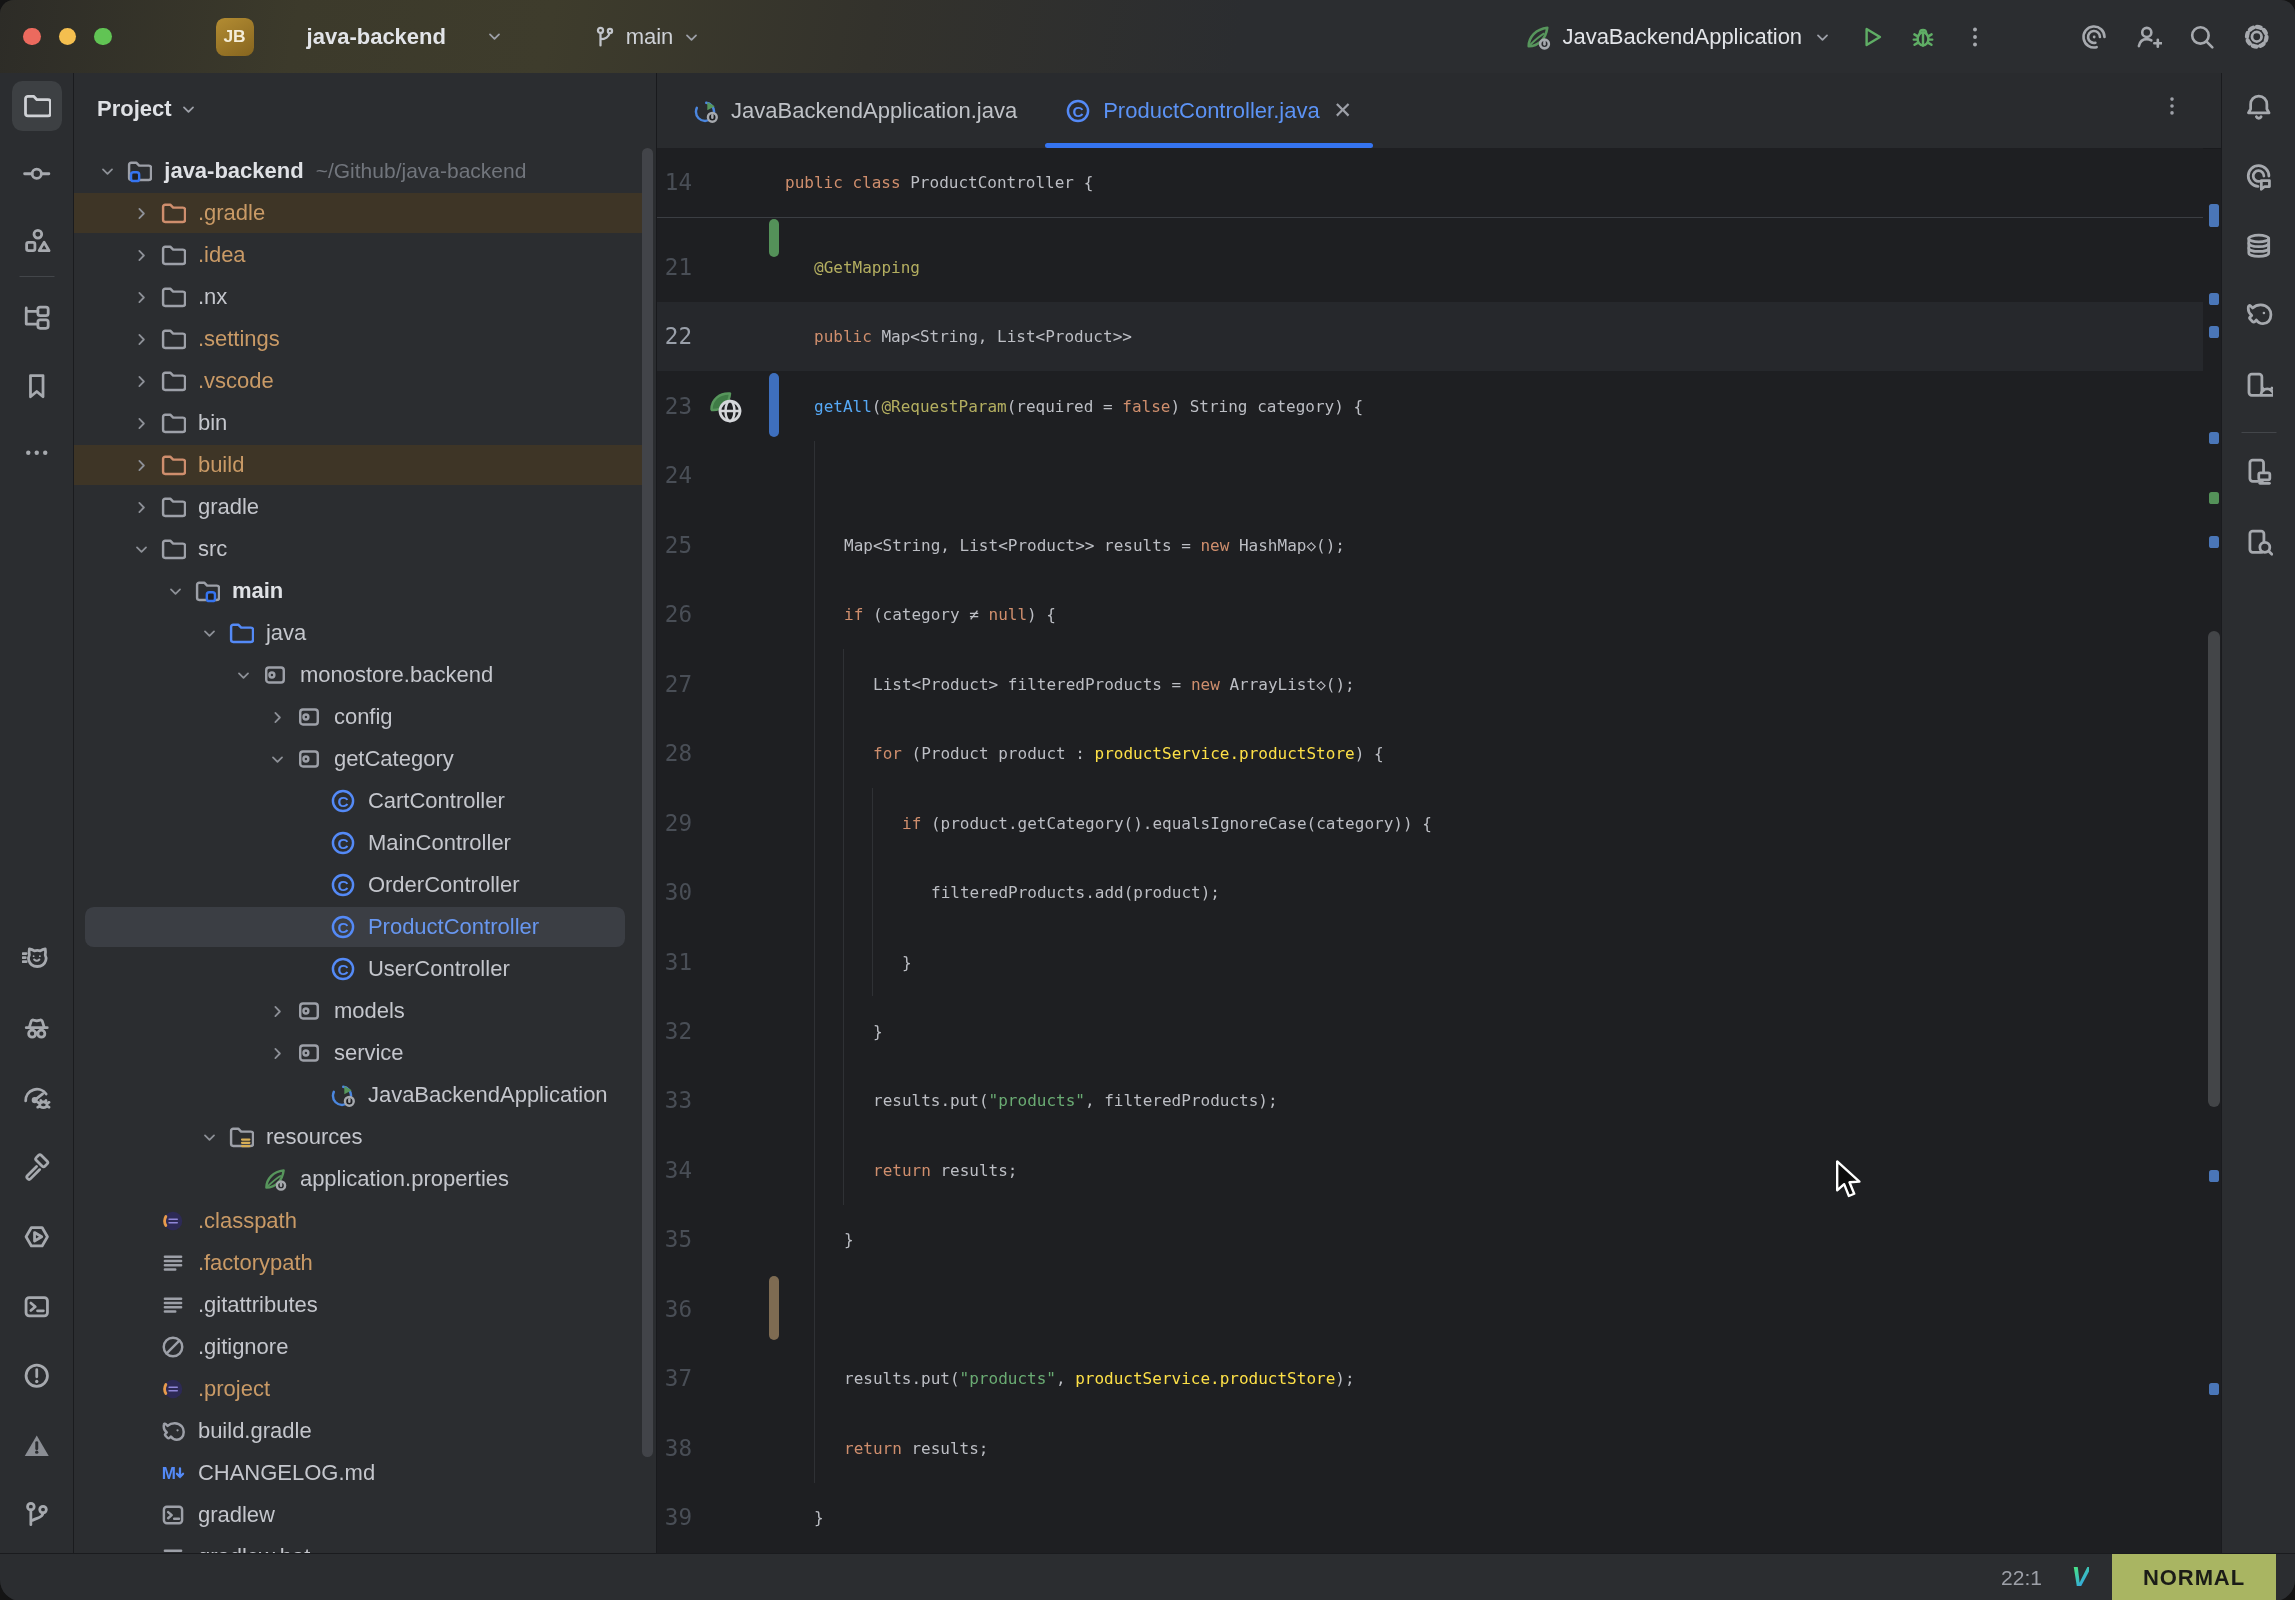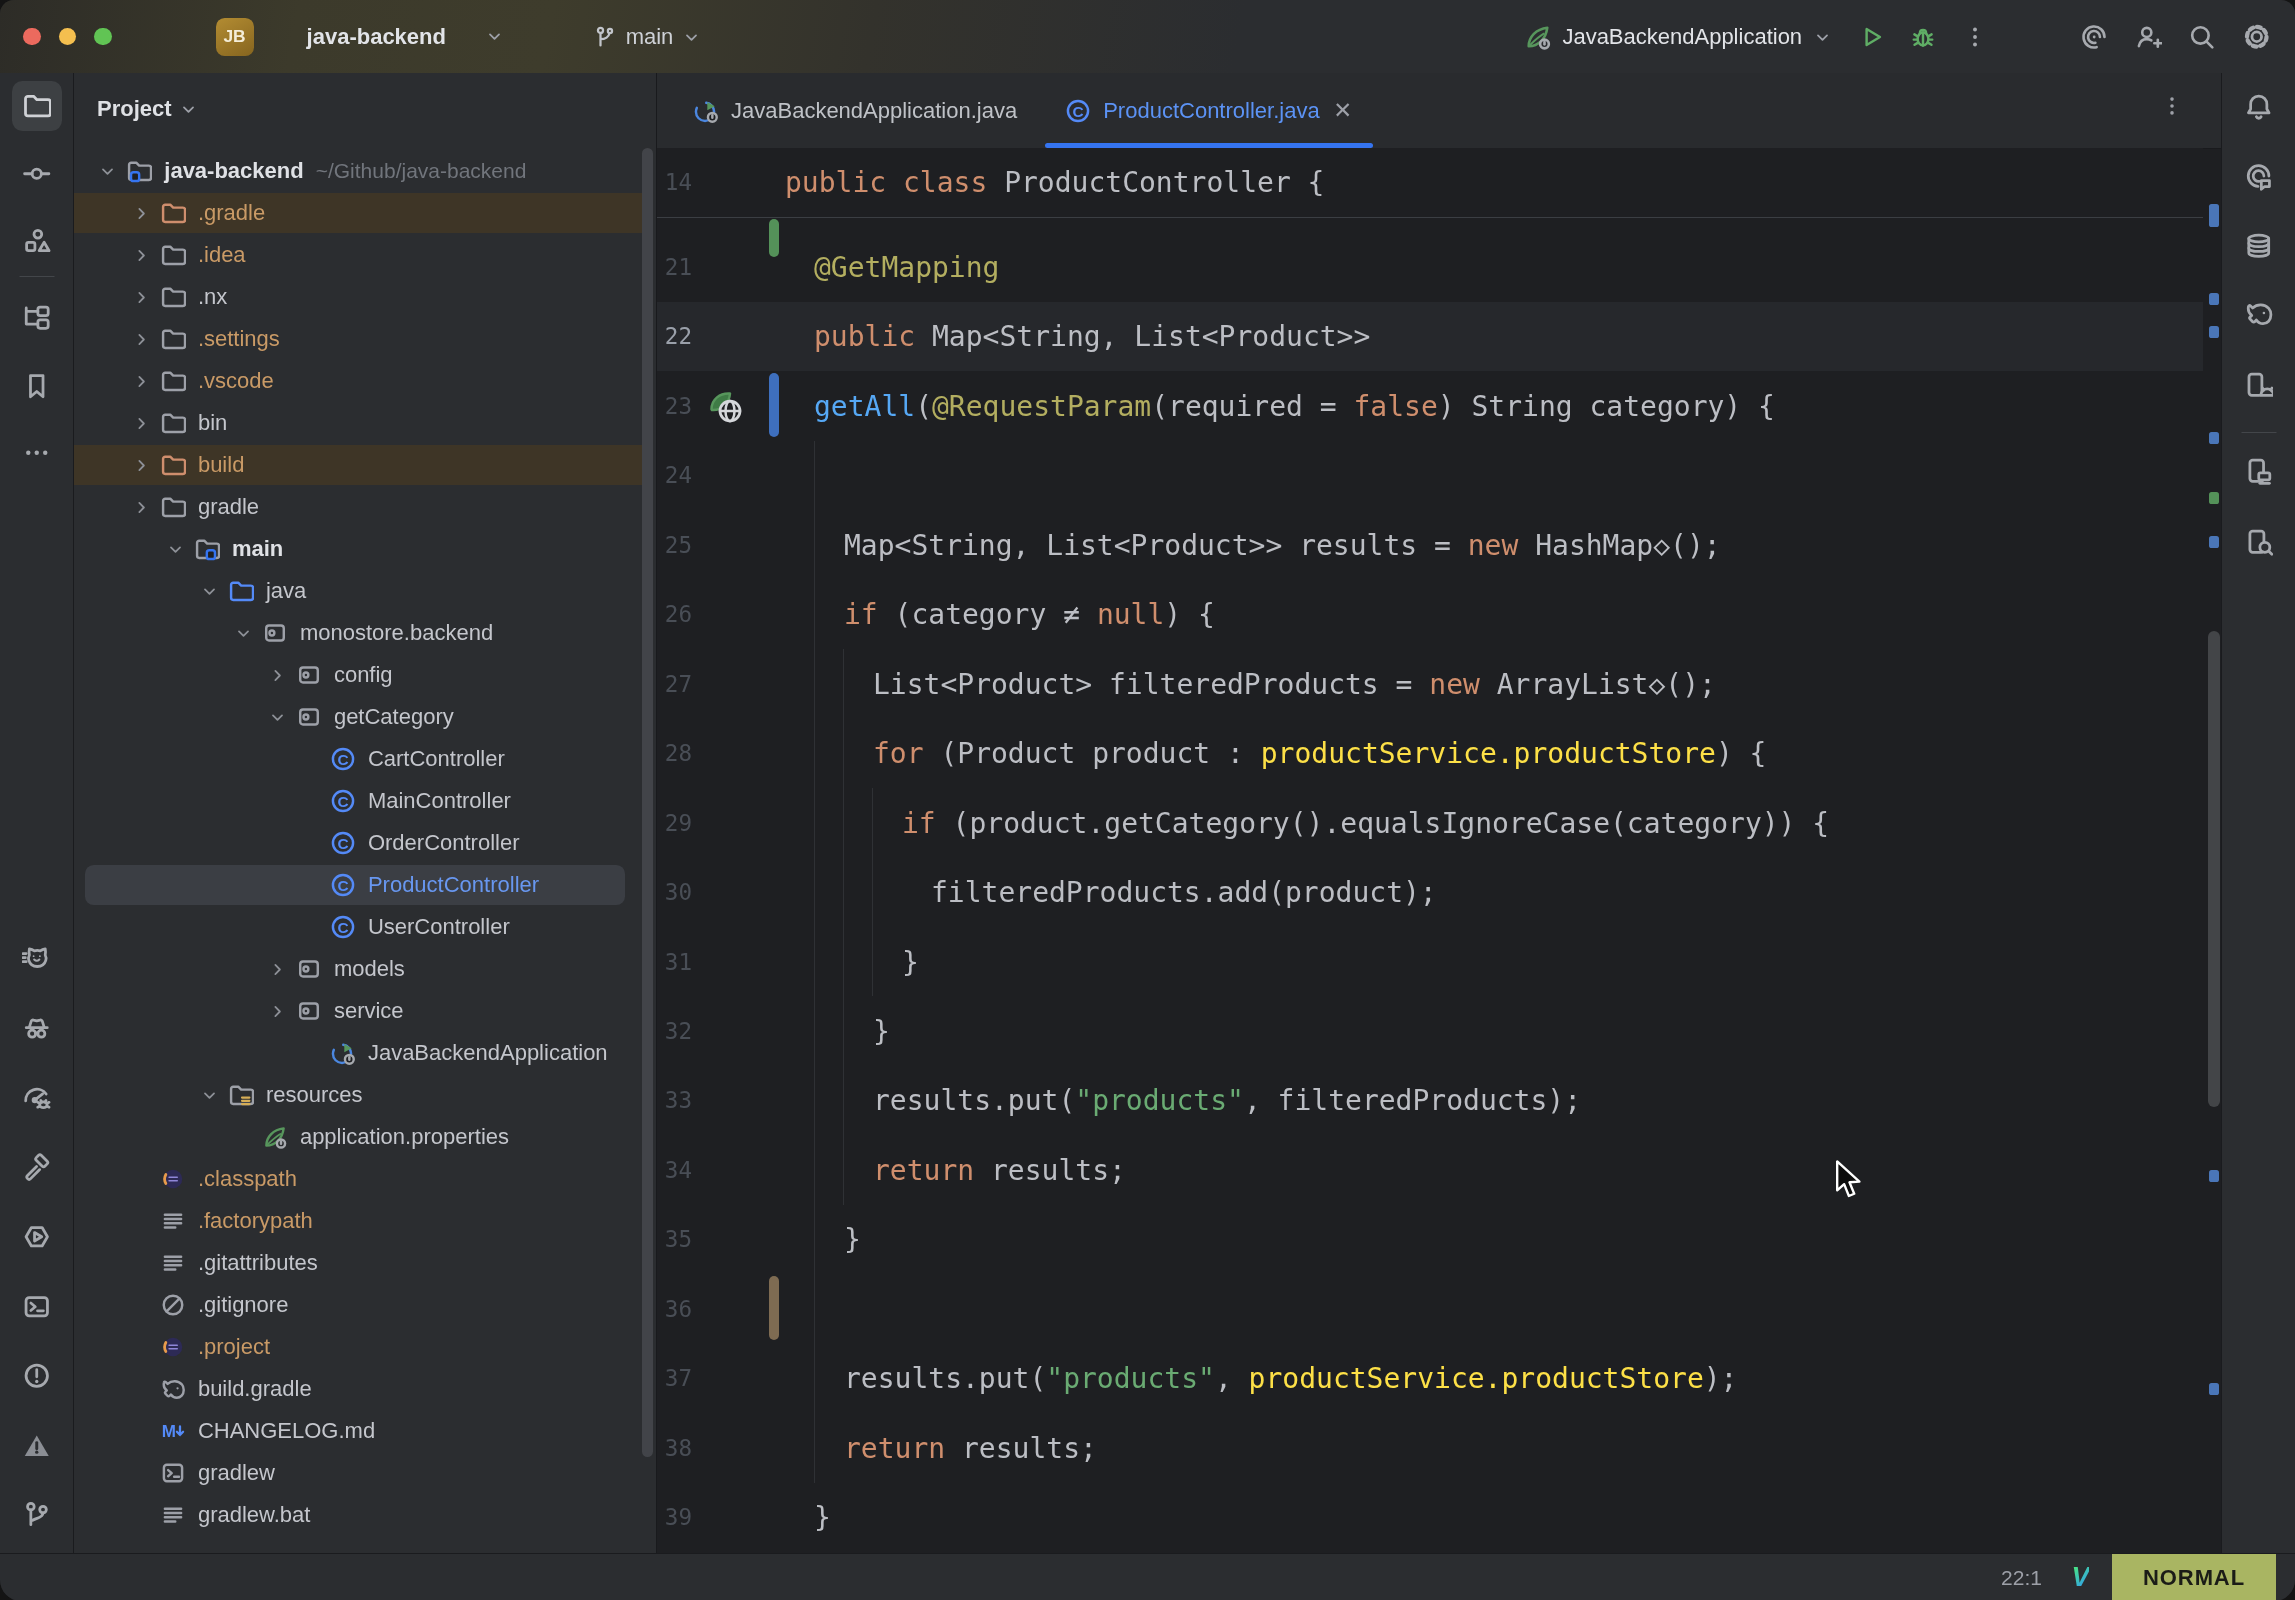--- a/index.html
+++ b/index.html
@@ -60,21 +60,21 @@
 
   .sticky{position:absolute;left:0;top:75px;right:19px;height:69px;background:#1e1f22;border-bottom:1.7px solid #3b3e43;z-index:6;}
   #code-lines{position:absolute;left:0;top:160px;right:19px;height:1320px;}
   .code-row{position:absolute;left:0;right:0;height:69px;}
   .code-row.current{background:#26282c;}
   .gutter-num{position:absolute;left:0;width:35px;line-height:69px;text-align:right;
     font-family:"DejaVu Sans Mono","Liberation Mono",monospace;font-size:22.6px;color:#494e56;}
   .code-row.current .gutter-num{color:#9aa0aa;}
   .gutter-ico{position:absolute;left:49px;top:14.8px;width:40px;height:40px;}
   .code-text{position:absolute;left:128px;line-height:69px;white-space:pre;
-    font-family:"DejaVu Sans Mono","Liberation Mono",monospace;font-size:28px;color:#bcbec4;}
+    font-family:"DejaVu Sans Mono","Liberation Mono",monospace;font-size:16px;color:#bcbec4;}
   .c-kw{color:#cf8e6d;} .c-ann{color:#b3ae60;} .c-fn{color:#56a8f5;} .c-str{color:#6aab73;} .c-fld{color:#fde047;} .c-pl{color:#bcbec4;}
   .indent-guide{position:absolute;width:0.9px;background:#2f3135;}
   .vcs-mark{position:absolute;left:112px;width:10.4px;border-radius:5.2px;}
   .stripe-mark{position:absolute;right:2.6px;width:10.4px;border-radius:2.6px;}
   .ed-scroll{position:absolute;right:1.7px;top:558px;width:12px;height:476px;border-radius:6px;background:#47494d;opacity:.9;}
 
   
   .statusbar{position:absolute;left:0;right:0;bottom:0;height:47px;background:#2b2d30;border-top:0.9px solid #1a1b1e;
     display:flex;align-items:stretch;justify-content:flex-end;z-index:25;}
   .sb-caret{align-self:center;font-size:21px;color:#9da0a8;margin-right:29.5px;}
@@ -478,20 +478,38 @@
           </span>
           <span class="ticon">
             <span class="ico" style="width: 26px; height: 26px; color: rgb(157, 160, 168);">
               <svg viewBox="0 0 16 16" width="100%" height="100%" fill="none" stroke="currentColor" stroke-width="1.5" stroke-linecap="round" stroke-linejoin="round">
                 <path stroke="currentColor" d="M1.9 4.2c0-.7.6-1.3 1.3-1.3h3.1l1.8 1.8h6c.7 0 1.3.6 1.3 1.3v6.2c0 .7-.6 1.3-1.3 1.3H3.2c-.7 0-1.3-.6-1.3-1.3z"></path>
               </svg>
             </span>
           </span>
           <span class="tlabel">gradle</span>
         </div>
+        <div class="trow" style="padding-left: 51px;">
+          <div class="rowbg"></div>
+          <span class="tslot">
+            <span class="ico" style="width: 19px; height: 19px;">
+              <svg viewBox="0 0 16 16" width="100%" height="100%" fill="none" stroke="currentColor" stroke-width="1.5" stroke-linecap="round" stroke-linejoin="round">
+                <path d="M4.2 6.2l3.8 3.8 3.8-3.8"></path>
+              </svg>
+            </span>
+          </span>
+          <span class="ticon">
+            <span class="ico" style="width: 26px; height: 26px; color: rgb(157, 160, 168);">
+              <svg viewBox="0 0 16 16" width="100%" height="100%" fill="none" stroke="currentColor" stroke-width="1.5" stroke-linecap="round" stroke-linejoin="round">
+                <path stroke="currentColor" d="M1.9 4.2c0-.7.6-1.3 1.3-1.3h3.1l1.8 1.8h6c.7 0 1.3.6 1.3 1.3v6.2c0 .7-.6 1.3-1.3 1.3H3.2c-.7 0-1.3-.6-1.3-1.3z"></path>
+              </svg>
+            </span>
+          </span>
+          <span class="tlabel">src</span>
+        </div>
         <div class="trow bold" style="padding-left: 85px;">
           <div class="rowbg"></div>
           <span class="tslot">
             <span class="ico" style="width: 19px; height: 19px;">
               <svg viewBox="0 0 16 16" width="100%" height="100%" fill="none" stroke="currentColor" stroke-width="1.5" stroke-linecap="round" stroke-linejoin="round">
                 <path d="M4.2 6.2l3.8 3.8 3.8-3.8"></path>
               </svg>
             </span>
           </span>
           <span class="ticon">

